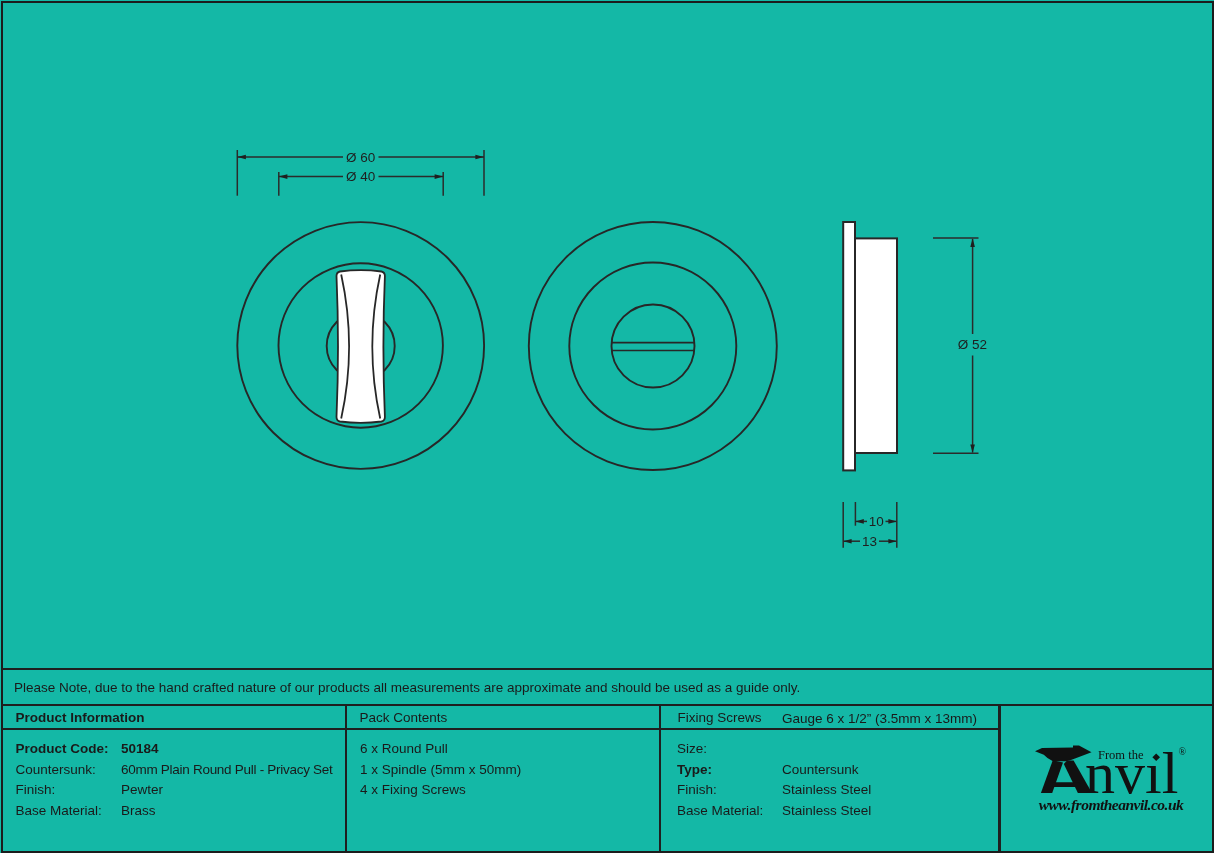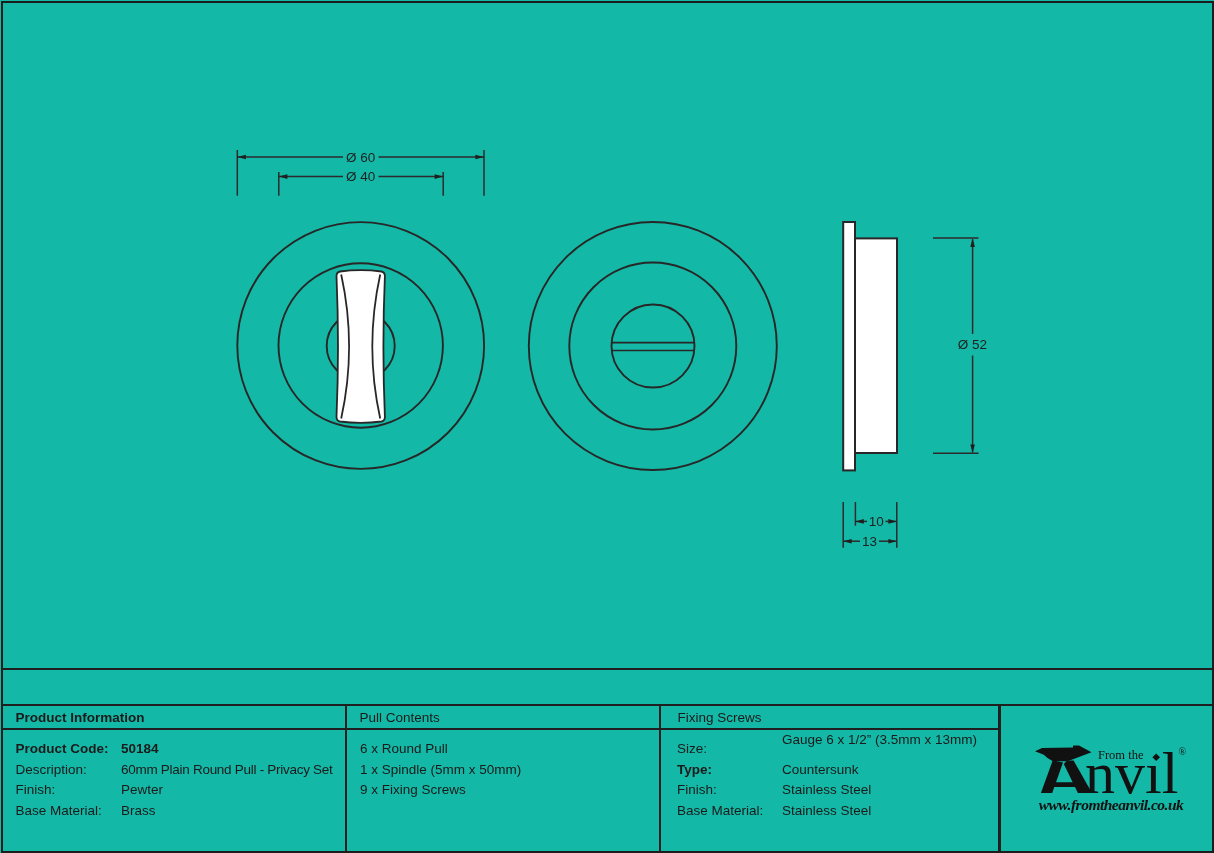--- a/index.html
+++ b/index.html
@@ -103,40 +103,41 @@
     </g>
   </svg>
 
   <div class="ln" style="left:2px;top:668.1px;width:1210px;height:2.2px;"></div>
   <div class="ln" style="left:2px;top:703.7px;width:1210px;height:2.2px;"></div>
   <div class="ln" style="left:2px;top:727.9px;width:997px;height:2px;"></div>
   <div class="ln" style="left:344.8px;top:703.7px;width:2px;height:147.5px;"></div>
   <div class="ln" style="left:659.4px;top:703.7px;width:2px;height:147.5px;"></div>
   <div class="ln" style="left:998.4px;top:703.7px;width:2.2px;height:147.5px;"></div>
 
+  <div class="t" style="left:14px;top:679.5px;">Please Note, due to the hand crafted nature of our products all measurements are approximate and should be used as a guide only.</div>
 
   <div class="t" style="left:15.5px;top:709.5px;font-weight:bold;">Product Information</div>
-  <div class="t" style="left:359.5px;top:709.5px;">Pull Contents</div>
+  <div class="t" style="left:359.5px;top:709.5px;">Pack Contents</div>
   <div class="t" style="left:677.4px;top:709.5px;">Fixing Screws</div>
 
   <div class="t" style="left:15.5px;top:741.3px;font-weight:bold;">Product Code:</div>
   <div class="t" style="left:121px;top:741.3px;font-weight:bold;">50184</div>
-  <div class="t" style="left:15.5px;top:761.5px;">Description:</div>
+  <div class="t" style="left:15.5px;top:761.5px;">Countersunk:</div>
   <div class="t" style="left:121px;top:761.5px;letter-spacing:-0.28px;">60mm Plain Round Pull - Privacy Set</div>
   <div class="t" style="left:15.5px;top:782px;">Finish:</div>
   <div class="t" style="left:121px;top:782px;">Pewter</div>
   <div class="t" style="left:15.5px;top:802.5px;">Base Material:</div>
   <div class="t" style="left:121px;top:802.5px;">Brass</div>
 
   <div class="t" style="left:360px;top:741.3px;">6 x Round Pull</div>
   <div class="t" style="left:360px;top:761.5px;">1 x Spindle (5mm x 50mm)</div>
-  <div class="t" style="left:360px;top:782px;">9 x Fixing Screws</div>
+  <div class="t" style="left:360px;top:782px;">4 x Fixing Screws</div>
 
   <div class="t" style="left:677px;top:741.3px;text-align:center;">Size:</div>
-  <div class="t" style="left:782px;top:732px;text-align:center;">Gauge 6 x 1/2” (3.5mm x 13mm)</div>
+  <div class="t" style="left:782px;top:711px;text-align:center;">Gauge 6 x 1/2” (3.5mm x 13mm)</div>
   <div class="t" style="left:677px;top:761.5px;font-weight:bold;">Type:</div>
   <div class="t" style="left:782px;top:761.5px;">Countersunk</div>
   <div class="t" style="left:677px;top:782px;">Finish:</div>
   <div class="t" style="left:782px;top:782px;">Stainless Steel</div>
   <div class="t" style="left:677px;top:802.5px;">Base Material:</div>
   <div class="t" style="left:782px;top:802.5px;">Stainless Steel</div>
 
   <svg width="1214" height="853" style="position:absolute;left:0;top:0" fill="none">
     <g fill="#111111">
 

